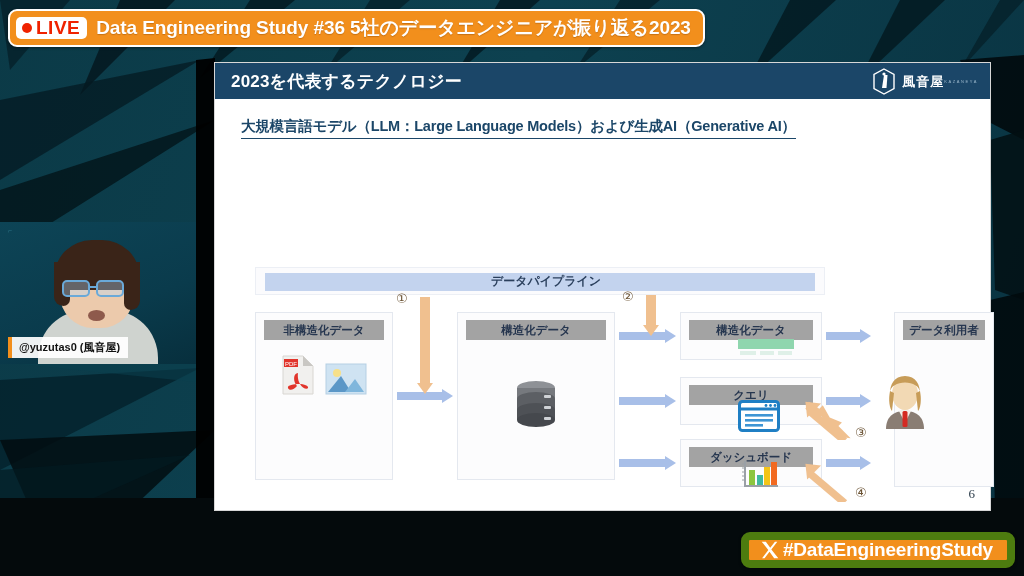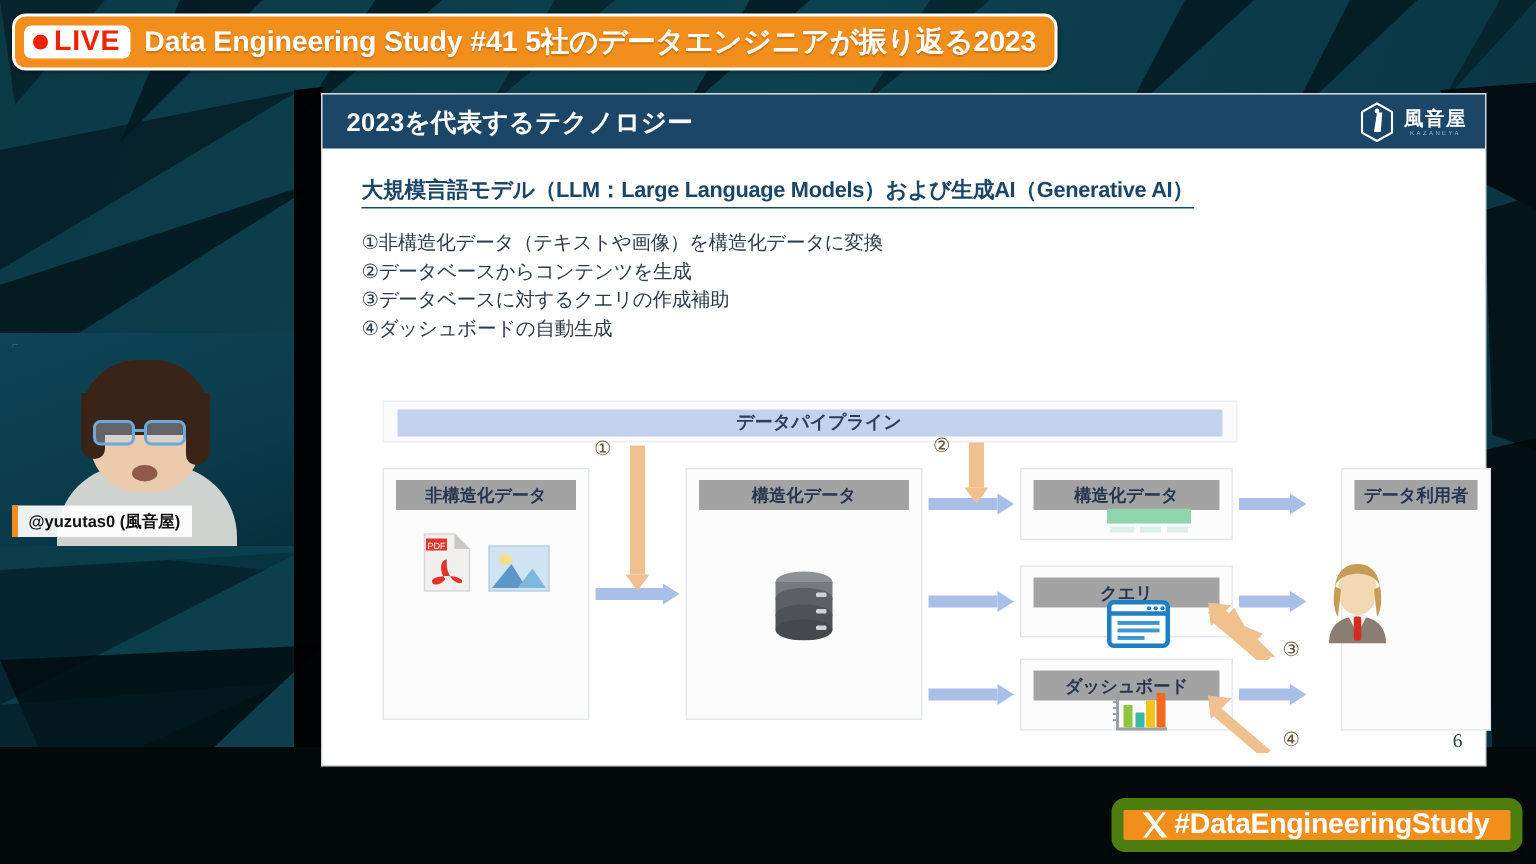--- a/index.html
+++ b/index.html
@@ -121,21 +121,21 @@
     padding: 0 12px 0 16px;
   }
   #slide-title {
     color: #ffffff; font-size: 17px; font-weight: bold; letter-spacing: .2px;
   }
   #logo { display: flex; align-items: center; gap: 6px; }
   #logo-hex {
     width: 24px; height: 27px;
     display: block;
   }
-  #logo-text { display: flex; flex-direction: column; align-items: center; line-height: 1; }
+  #logo-text { display: flex; flex-direction: row; align-items: center; line-height: 1; }
   #logo-ja { color: #ffffff; font-size: 13px; font-weight: bold; letter-spacing: 1px; }
   #logo-en { color: #9ab7cb; font-size: 4px; letter-spacing: 1.6px; margin-top: 2px; }
 
   #slide-body { position: relative; padding: 18px 20px 0 26px; height: 411px; }
 
   #headline {
     font-size: 14.5px; font-weight: bold; color: #1b4668;
     border-bottom: 1.5px solid #1b4668;
     display: inline-block; padding-bottom: 2px;
     letter-spacing: -.2px;
@@ -276,21 +276,21 @@
     <polygon points="196,60 215,58 215,520 196,520" fill="#000" opacity=".95"></polygon>
     <polygon points="0,255 196,230 196,382 0,362" fill="#0b3f4f" opacity=".55"></polygon>
   </svg>
   <div class="bg-bottom-dark"></div>
 
   <div id="title-bar">
     <span id="live-badge">
       <span id="live-dot"></span>
       <span>LIVE</span>
     </span>
-    <span id="title-text">Data Engineering Study #41 5社のデータエンジニアが振り返る2023</span>
+    <span id="title-text">Data Engineering Study #36 5社のデータエンジニアが振り返る2023</span>
   </div>
 
   <div id="webcam">
     <span class="tiny-mark">⌐</span>
     <div class="person" id="cam-body"></div>
     <div class="person" id="cam-neck"></div>
     <div class="person" id="cam-face"></div>
     <div class="person" id="cam-hair"></div>
     <div class="person" id="cam-hair2"></div>
     <div class="person" id="cam-hair3"></div>
@@ -315,26 +315,20 @@
           <span id="logo-ja">風音屋</span>
           <span id="logo-en">KAZANEYA</span>
         </div>
       </div>
     </div>
 
     <div id="slide-body">
 
       <div id="headline">大規模言語モデル（LLM：Large Language Models）および生成AI（Generative AI）</div>
 
-      <div id="bullets">
-        <div class="bullet">①非構造化データ（テキストや画像）を構造化データに変換</div>
-        <div class="bullet">②データベースからコンテンツを生成</div>
-        <div class="bullet">③データベースに対するクエリの作成補助</div>
-        <div class="bullet">④ダッシュボードの自動生成</div>
-      </div>
 
       
       <div id="diagram">
 
         <div id="pipeline-band">
           <div id="pipeline-inner"></div>
           <span id="pipeline-label">データパイプライン</span>
         </div>
 
         <div class="node" id="node-unstructured">

